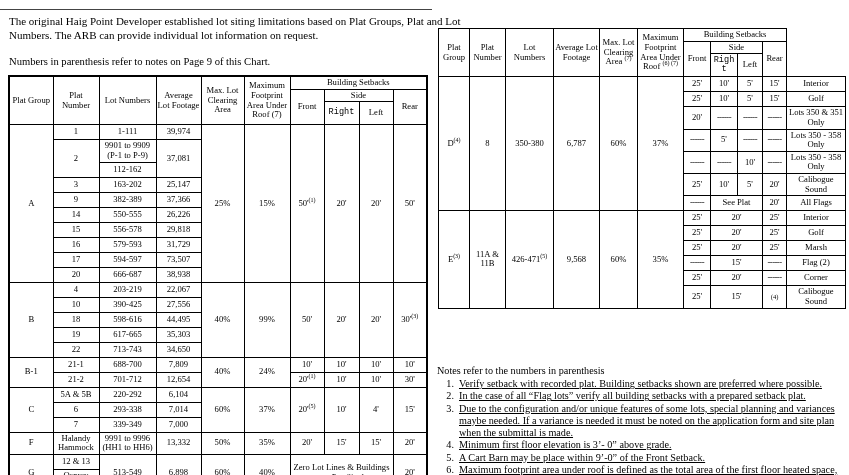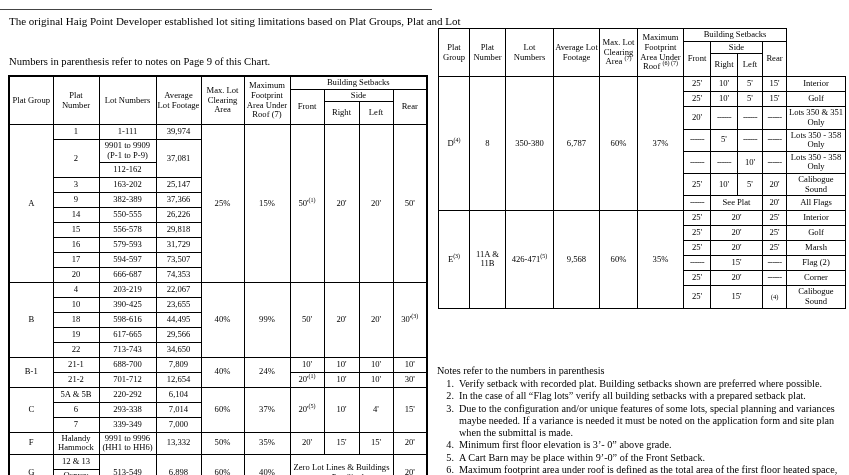--- a/index.html
+++ b/index.html
@@ -17,40 +17,41 @@
     border:1px solid #000;text-align:center;vertical-align:middle;
     font-size:8.6px;line-height:1.12;padding:1px 1px;overflow:hidden;
     word-wrap:break-word;
   }
   #left-table{left:8px;top:75px;width:418px;border:2px solid #000;}
   #right-table{left:438px;top:28px;width:407px;}
   #right-table td{font-size:8.6px;}
   
   #right-table td{border:1px solid #000;}
   .hr td{font-size:9px;}
-  td.h1{height:16px;margin-top:39px;} td.h2{height:16px;} td.h3{height:20px;}
+  td.h1{height:16px;margin-top:39px;} td.h2{height:16px;} td.h3{height:20px;font-family:Liberation Mono, monospace;}
   td.dcell{height:12px;}
   td.catcell{text-align:left;padding-left:2px;}
   sup{font-size:6px;vertical-align:super;line-height:0;}
   td.dash{letter-spacing:-0.5px;font-size:8px;}
   .thickt{border-top:1.6px solid #000 !important;}
 
   .notes{position:absolute;left:437px;top:321px;width:411px;font-size:10.2px;line-height:1.2;margin-top:44px;}
   .notes-title{margin-bottom:1px;}
   .note-row{display:flex;}
   .note-num{width:22px;flex:0 0 22px;text-align:right;padding-right:5px;box-sizing:border-box;}
-  .note-text{flex:1;}
+  .note-text{flex:1;text-decoration:underline;}
 </style>
 </head>
 <body>
 
 <div class="topline"></div>
 
 <div class="intro">
   <div>The original Haig Point Developer established lot siting limitations based on Plat Groups, Plat and Lot</div>
+  <div>Numbers.  The ARB can provide individual lot information on request.</div>
 </div>
 <div class="intro2">Numbers in parenthesis refer to notes on Page 9 of this Chart.</div>
 
 <table class="grid" id="left-table">
   <colgroup>
     <col style="width:44px">
       <col style="width:46px">
       <col style="width:57px">
       <col style="width:45px">
     <col style="width:43px">
@@ -126,49 +127,49 @@
     <td>31,729</td>
   </tr>
   <tr>
     <td class="dcell">17</td>
     <td>594-597</td>
     <td>73,507</td>
   </tr>
   <tr>
     <td class="dcell">20</td>
     <td>666-687</td>
-    <td>74,353</td>
+    <td>38,938</td>
   </tr>
 
   <tr>
     <td rowspan="5" class="thickt">B</td>
     <td class="dcell thickt">4</td>
     <td class="thickt">203-219</td>
     <td class="thickt">22,067</td>
     <td rowspan="5" class="thickt">40%</td>
     <td rowspan="5" class="thickt">99%</td>
     <td rowspan="5" class="thickt">50'</td>
     <td rowspan="5" class="thickt">20'</td>
     <td rowspan="5" class="thickt">20'</td>
     <td rowspan="5" class="thickt"><span>30'</span><sup>(3)</sup></td>
   </tr>
   <tr>
     <td class="dcell">10</td>
     <td>390-425</td>
-    <td>23,655</td>
+    <td>27,556</td>
   </tr>
   <tr>
     <td class="dcell">18</td>
     <td>598-616</td>
     <td>44,495</td>
   </tr>
   <tr>
     <td class="dcell">19</td>
     <td>617-665</td>
-    <td>29,566</td>
+    <td>35,303</td>
   </tr>
   <tr>
     <td class="dcell">22</td>
     <td>713-743</td>
     <td>34,650</td>
   </tr>
 
   <tr>
     <td rowspan="2" class="thickt">B-1</td>
     <td class="dcell thickt">21-1</td>

